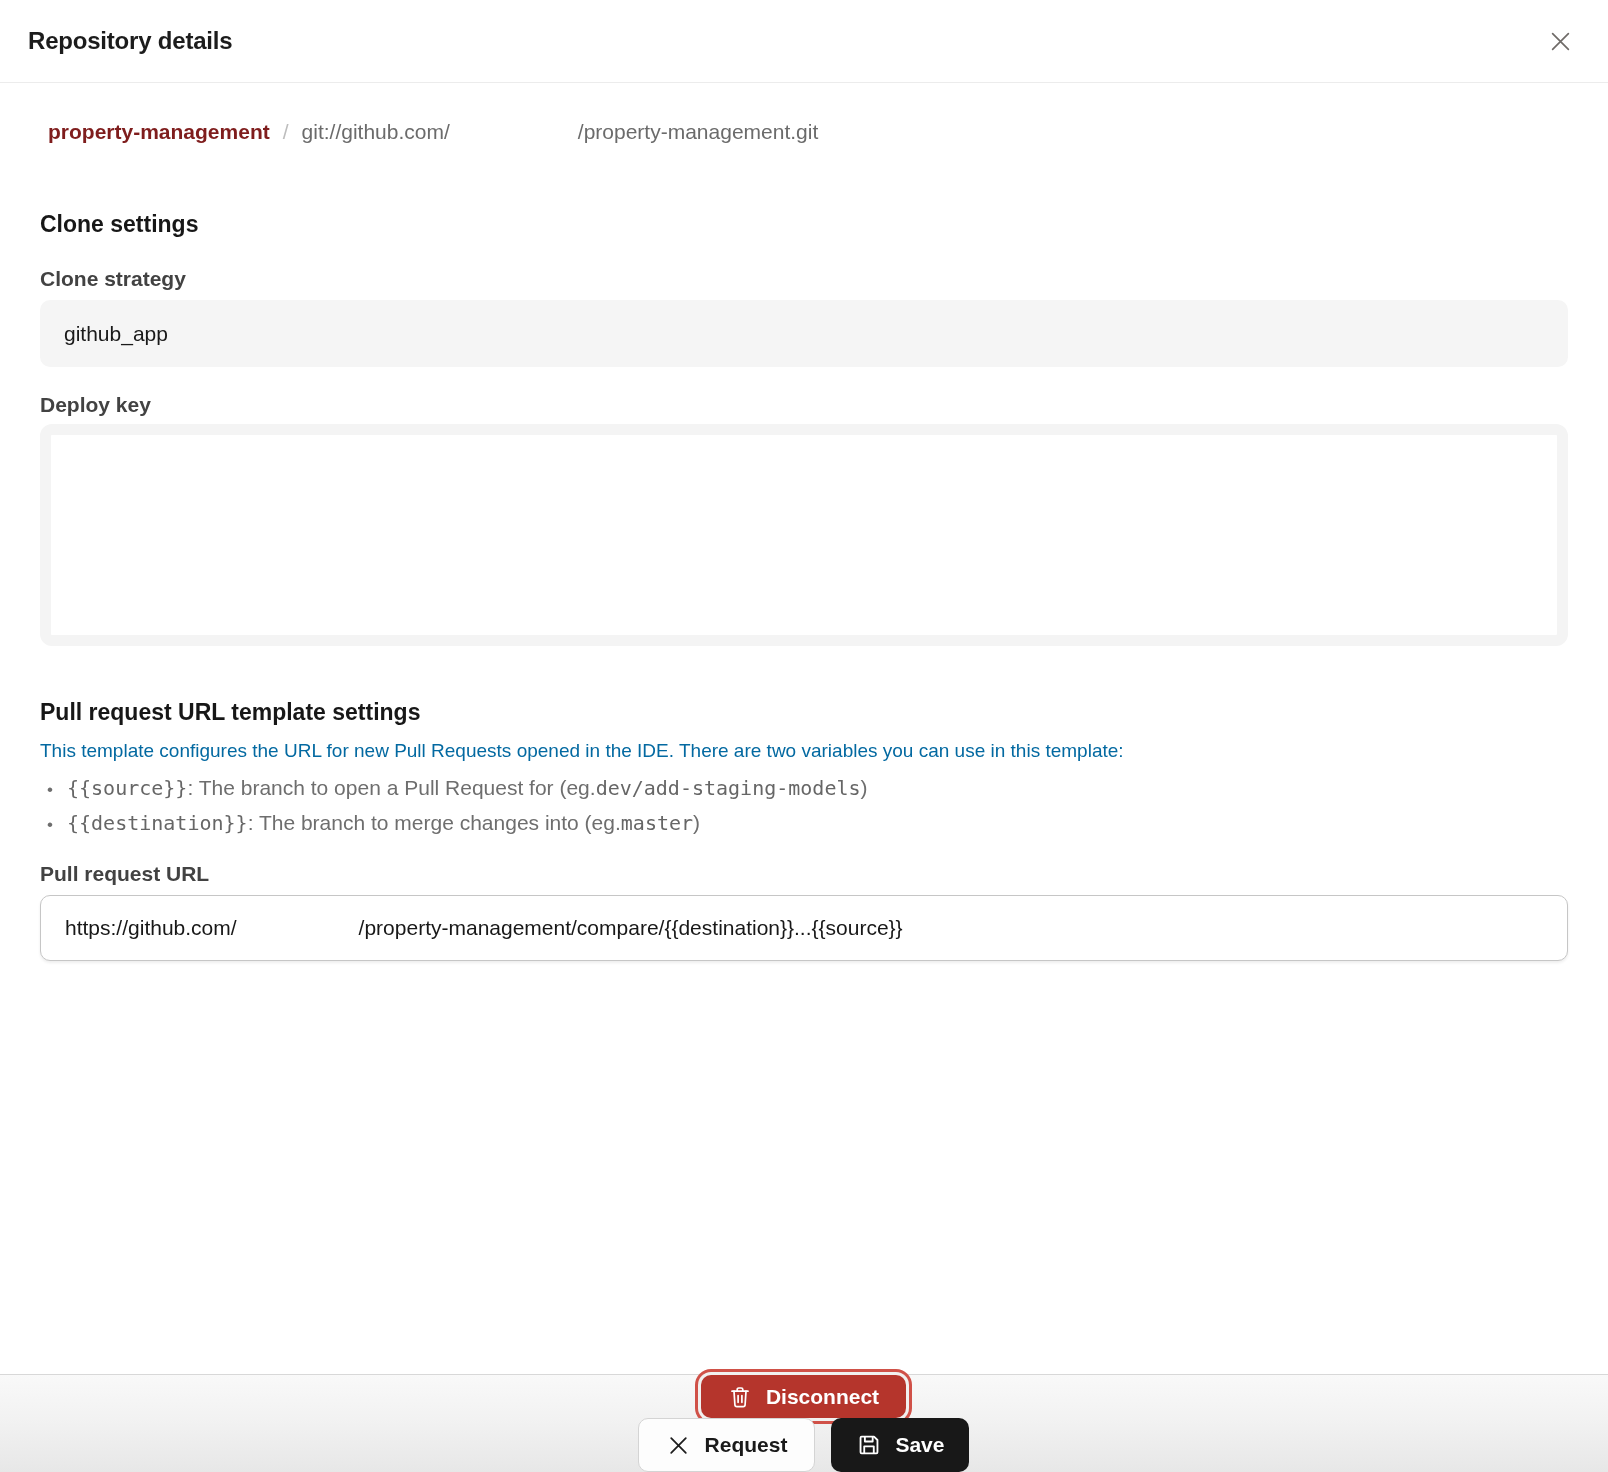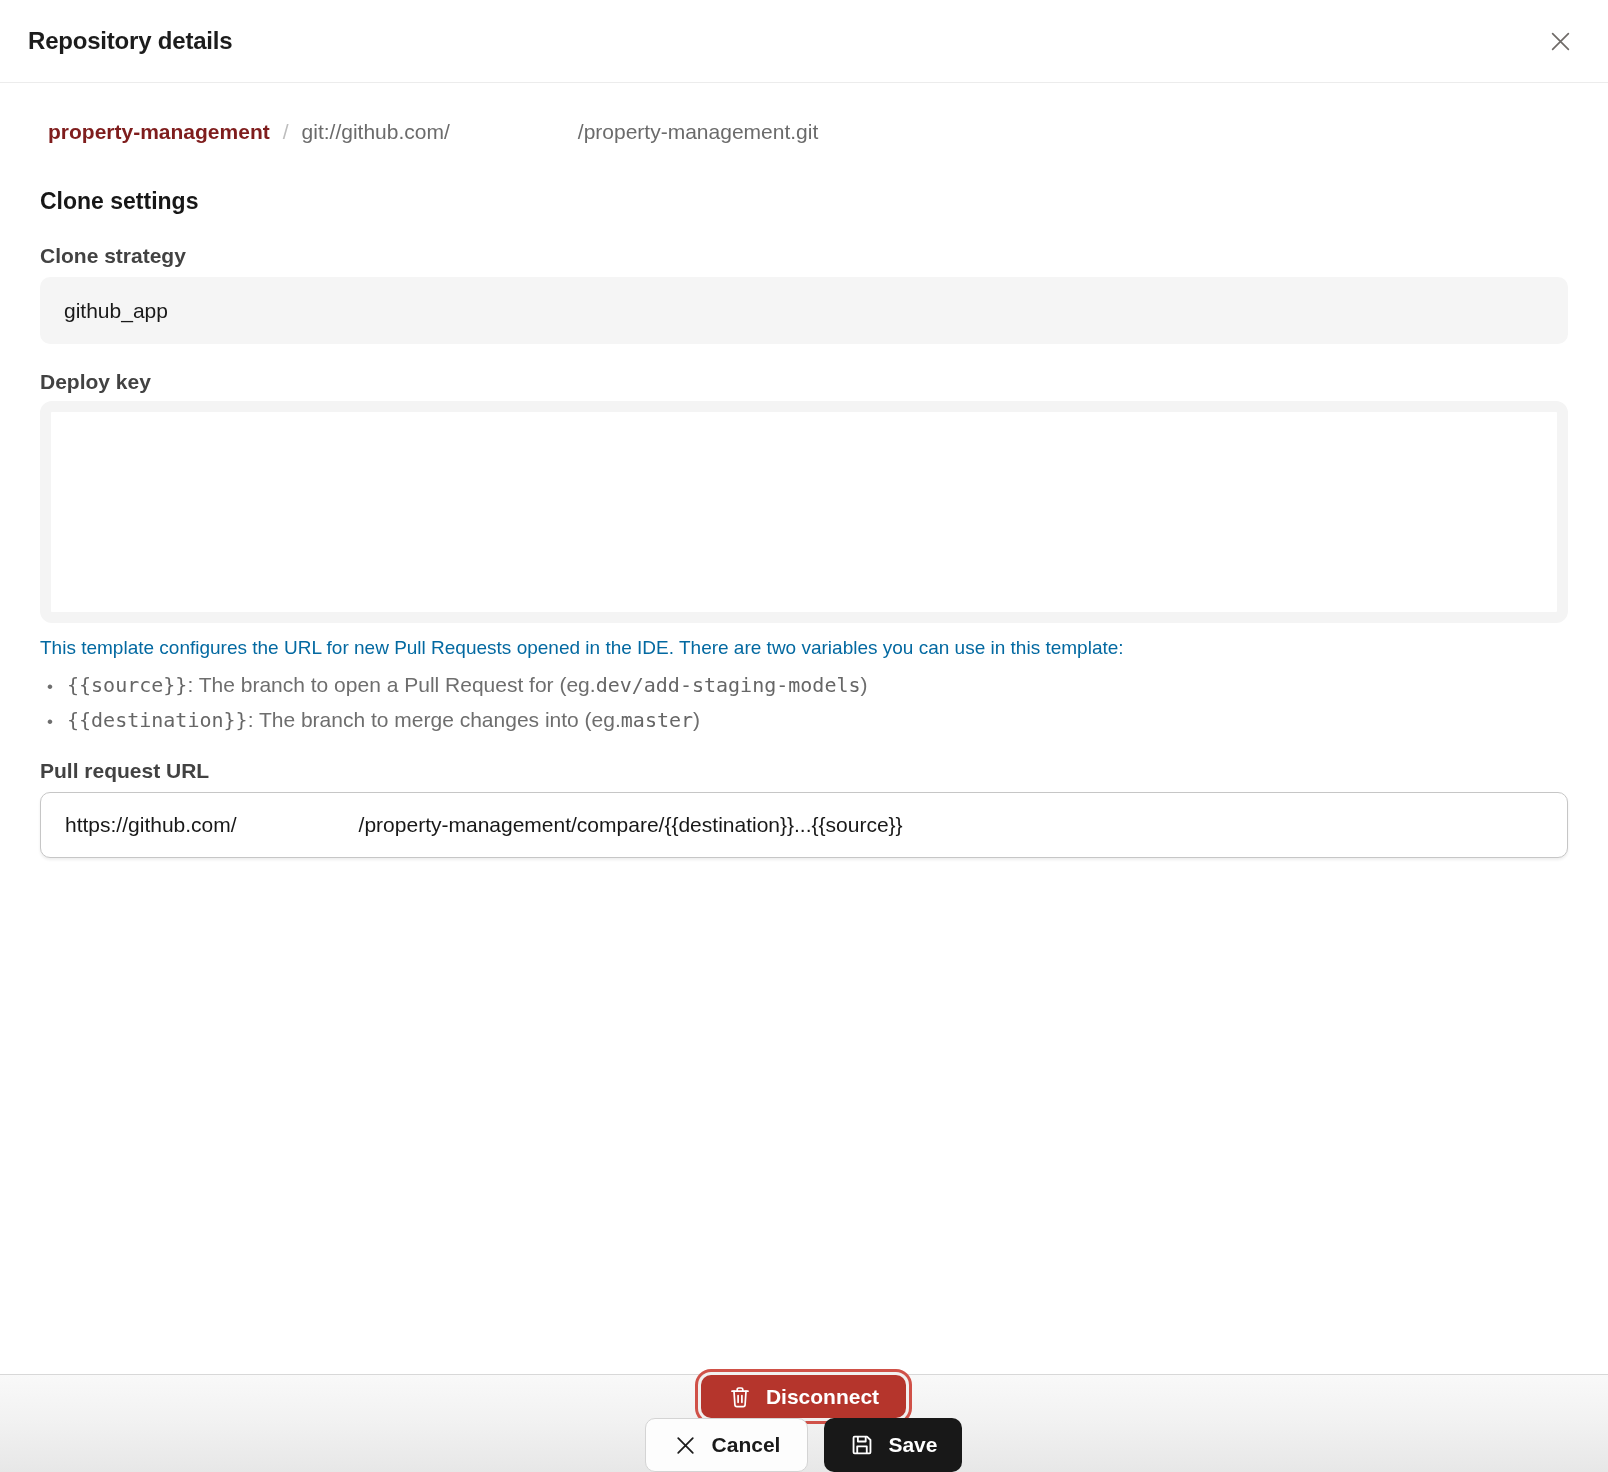--- a/index.html
+++ b/index.html
@@ -31,21 +31,21 @@
   .breadcrumb {
     margin-top: 37px; padding-left: 8px;
     font-size: 21px; display: flex; align-items: baseline; white-space: nowrap;
   }
   .bc-name { font-weight: 600; color: #7f1d1d; }
   .bc-sep  { color: #bdbdbd; margin: 0 13px; font-weight: 400; }
   .bc-url  { color: #6b6b6b; }
   .bc-gap  { display: inline-block; width: 128px; }
 
   .section-heading { font-size: 23px; font-weight: 700; color: #171717; }
-  .heading-clone { margin-top: 44px; }
+  .heading-clone { margin-top: 67px; }
   .heading-pr    { margin-top: 53px; }
 
   .field-label { font-size: 21px; font-weight: 600; color: #424242; }
   .label-strategy { margin-top: 29px; }
   .label-deploy   { margin-top: 26px; }
   .label-prurl    { margin-top: 27px; }
 
   .readonly-input {
     margin-top: 9px; height: 67px; width: 100%;
     background: #f5f5f5; border-radius: 10px;
@@ -139,20 +139,21 @@
     <div class="section-heading heading-clone">Clone settings</div>
 
     <div class="field-label label-strategy">Clone strategy</div>
     <div class="readonly-input">
       <span>github_app</span>
     </div>
 
     <div class="field-label label-deploy">Deploy key</div>
     <textarea class="deploy-textarea" style=""></textarea>
 
+    <div class="section-heading heading-pr">Pull request URL template settings</div>
 
     <div class="pr-desc">This template configures the URL for new Pull Requests opened in the IDE. There are two variables you can use in this template:</div>
 
     <div class="bullet-list">
       <div class="bullet-item">
         <span class="bullet-dot">•</span>
         <span class="mono">{{source}}</span>
         <span>: The branch to open a Pull Request for (eg. </span>
         <span class="mono">dev/add-staging-models</span>
         <span>)</span>
@@ -189,21 +190,21 @@
       <span>Disconnect</span>
     </button>
 
     <div class="footer-right">
       <button class="btn btn-secondary">
         <span style="display:flex;">
           <svg width="25" height="25" viewBox="0 0 24 24" fill="none">
             <path d="M5 5l14 14M19 5L5 19" stroke="#1d1d1d" stroke-width="1.7" stroke-linecap="round"></path>
           </svg>
         </span>
-        <span>Cancel</span>
+        <span>Request</span>
       </button>
 
       <button class="btn btn-primary">
         <span style="display:flex;">
           <svg width="26" height="26" viewBox="0 0 24 24" fill="none" stroke="#ffffff" stroke-width="1.7" stroke-linejoin="round">
             <path d="M4.2 5.2a1 1 0 0 1 1-1h11.4l3.2 3.2v11.4a1 1 0 0 1-1 1H5.2a1 1 0 0 1-1-1V5.2z"></path>
             <path d="M8.2 4.4v4.4h7.2V4.4"></path>
             <path d="M7.6 19.6v-6.4h8.8v6.4"></path>
           </svg>
         </span>

